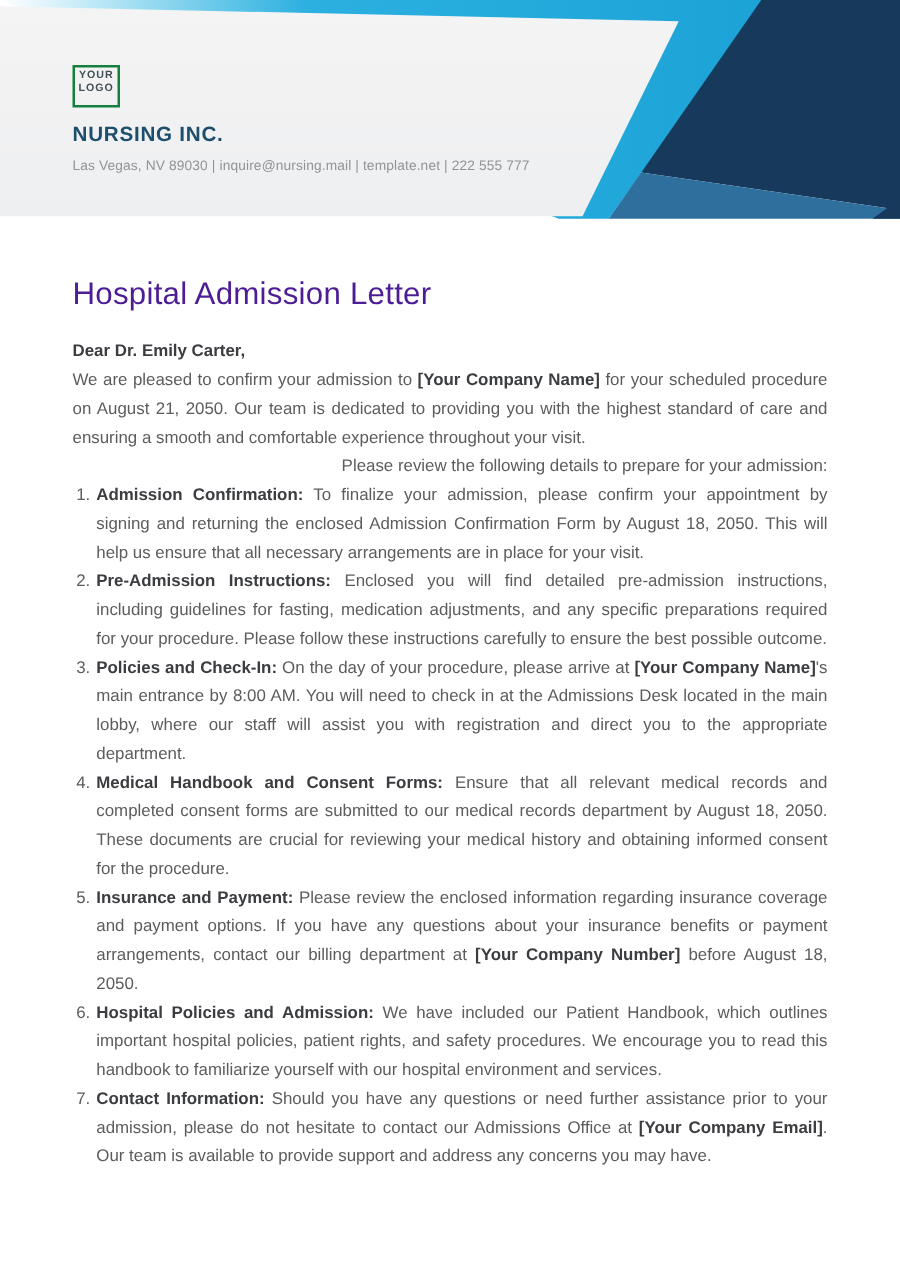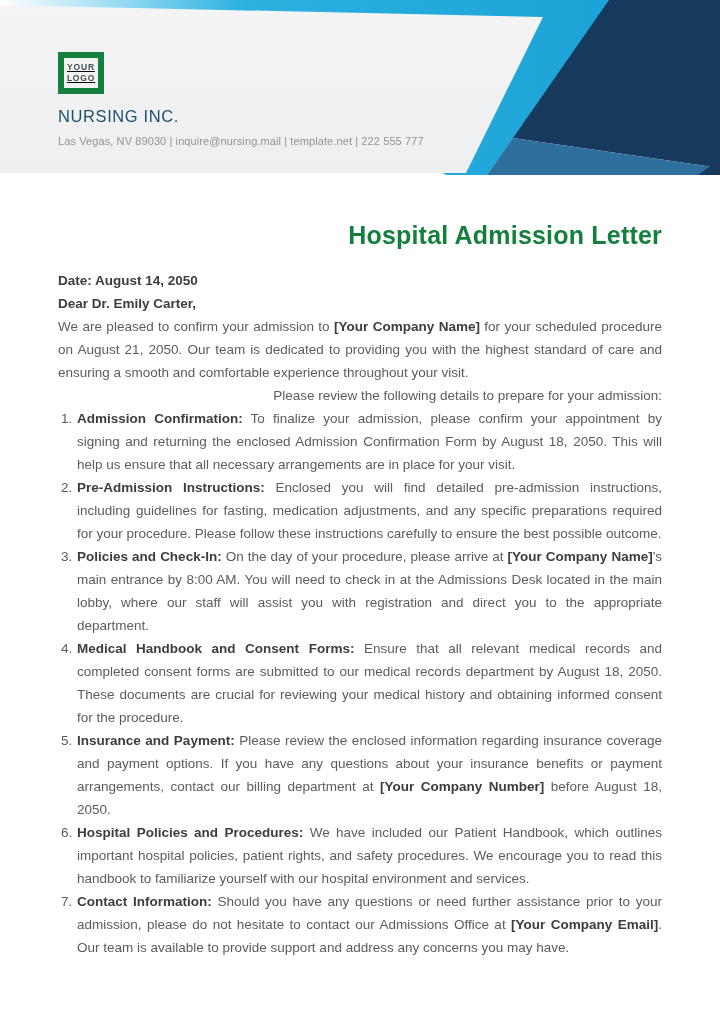--- a/index.html
+++ b/index.html
@@ -11,45 +11,44 @@
   }
   .page { width: 720px; height: 1019px; position: relative; background: #ffffff; }
 
   
   .letterhead { position: relative; width: 720px; height: 177px; background: #ffffff; }
   .header-bg { position: absolute; top: 0; left: 0; width: 720px; height: 177px; display: block; }
   .header-content { position: absolute; top: 0; left: 58px; z-index: 2; }
   .logo-box {
     margin-top: 52px;
     width: 34px; height: 30px;
-    border: 6px solid #15803d;
-    display: flex; flex-direction: column; align-items: center; justify-content: center;
+    border: 2px solid #15803d;
+    display: flex; flex-direction: column; align-items: center; 
     background: transparent;
-    text-decoration: underline;
   }
   .logo-box span {
     font-size: 8.5px; font-weight: bold; letter-spacing: 0.8px;
     color: #454f56; line-height: 1.3; display: block;
   }
   .company-name {
     margin-top: 13px;
-    font-size: 16.5px; font-weight: normal; letter-spacing: 0.6px;
+    font-size: 16.5px; font-weight: bold; letter-spacing: 0.6px;
     color: #1d4f6d;
   }
   .contact-line {
     margin-top: 9px;
     font-size: 11px; color: #8f9498; letter-spacing: 0.1px;
   }
 
   
   .letter { padding: 0 58px; }
   .title {
     margin: 44px 0 19px 0;
-    text-align: right;
-    font-size: 25px; font-weight: bold; color: #15803d;
+    text-align: left;
+    font-size: 25px; font-weight: normal; color: #4c1d95;
     letter-spacing: 0.2px;
   }
   .meta {
     margin: 0; font-size: 13.5px; font-weight: bold; color: #3b3d40;
     line-height: 23px;
   }
   .para {
     margin: 0; font-size: 13.5px; color: #5b5c5e;
     line-height: 23px; text-align: justify;
   }
@@ -94,30 +93,29 @@
         <span>LOGO</span>
       </div>
       <div class="company-name">NURSING INC.</div>
       <div class="contact-line">Las Vegas, NV 89030 | inquire@nursing.mail | template.net | 222 555 777</div>
     </div>
   </header>
 
   <main class="letter">
     <h1 class="title">Hospital Admission Letter</h1>
 
-    <p class="meta">Date: August 14, 2050</p>
     <p class="meta">Dear Dr. Emily Carter,</p>
 
     <p class="para"><span>We are pleased to confirm your admission to </span><span class="rich-b">[Your Company Name]</span><span> for your scheduled procedure on August 21, 2050. Our team is dedicated to providing you with the highest standard of care and ensuring a smooth and comfortable experience throughout your visit.</span></p>
     <p class="para no-justify">Please review the following details to prepare for your admission:</p>
 
     <ol class="details">
       <li><span class="rich-b">Admission Confirmation:</span><span> To finalize your admission, please confirm your appointment by signing and returning the enclosed Admission Confirmation Form by August 18, 2050. This will help us ensure that all necessary arrangements are in place for your visit.</span></li>
       <li><span class="rich-b">Pre-Admission Instructions:</span><span> Enclosed you will find detailed pre-admission instructions, including guidelines for fasting, medication adjustments, and any specific preparations required for your procedure. Please follow these instructions carefully to ensure the best possible outcome.</span></li>
       <li><span class="rich-b">Policies and Check-In:</span><span> On the day of your procedure, please arrive at </span><span class="rich-b">[Your Company Name]</span><span>'s main entrance by 8:00 AM. You will need to check in at the Admissions Desk located in the main lobby, where our staff will assist you with registration and direct you to the appropriate department.</span></li>
       <li><span class="rich-b">Medical Handbook and Consent Forms:</span><span> Ensure that all relevant medical records and completed consent forms are submitted to our medical records department by August 18, 2050. These documents are crucial for reviewing your medical history and obtaining informed consent for the procedure.</span></li>
       <li><span class="rich-b">Insurance and Payment:</span><span> Please review the enclosed information regarding insurance coverage and payment options. If you have any questions about your insurance benefits or payment arrangements, contact our billing department at </span><span class="rich-b">[Your Company Number]</span><span> before August 18, 2050.</span></li>
-      <li><span class="rich-b">Hospital Policies and Procedures:</span><span> We have included our Patient Handbook, which outlines important hospital policies, patient rights, and safety procedures. We encourage you to read this handbook to familiarize yourself with our hospital environment and services.</span></li>
+      <li><span class="rich-b">Hospital Policies and Admission:</span><span> We have included our Patient Handbook, which outlines important hospital policies, patient rights, and safety procedures. We encourage you to read this handbook to familiarize yourself with our hospital environment and services.</span></li>
       <li><span class="rich-b">Contact Information:</span><span> Should you have any questions or need further assistance prior to your admission, please do not hesitate to contact our Admissions Office at </span><span class="rich-b">[Your Company Email]</span><span>. Our team is available to provide support and address any concerns you may have.</span></li>
     </ol>
   </main>
 
 </div>
 
 </body></html>

